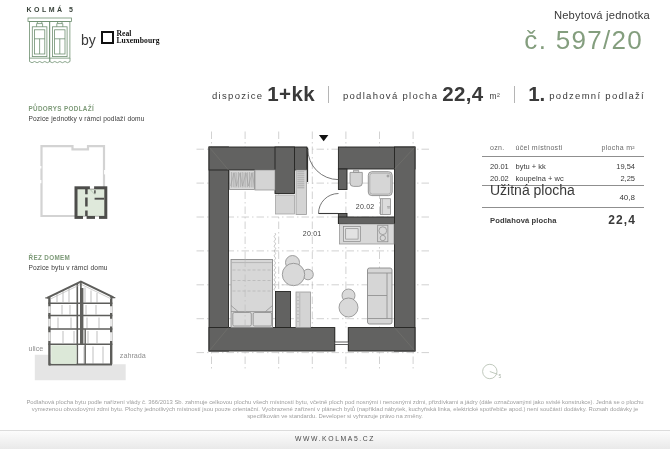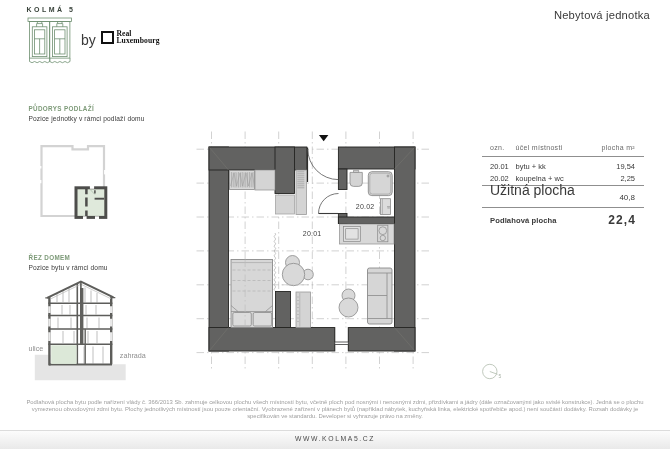--- a/index.html
+++ b/index.html
@@ -31,21 +31,29 @@
 </svg>
 
 <div class="abs" style="left:81px;top:32px;font-size:14px;color:#3a3a3a;">by</div>
 
 <div class="abs" style="left:101px;top:31px;width:8.5px;height:8.5px;border:2.2px solid #101010;"></div>
 
 <div class="abs" style="left:116.4px;top:31.3px;font-size:7.6px;line-height:6.2px;font-weight:bold;color:#101010;letter-spacing:0.1px;font-family:Liberation Serif, serif;">Real<br>Luxembourg</div>
 
 <div class="abs" style="right:20px;top:8.5px;width:300px;text-align:right;font-size:11.2px;color:#3a3a3a;letter-spacing:0.2px;">Nebytová jednotka</div>
 
-
+<div class="abs" style="right:27px;top:24.5px;width:300px;text-align:right;font-size:26px;color:#849e7e;letter-spacing:1.3px;">č. 597/20</div>
+
+<div class="abs" style="left:212px;top:80px;height:22px;white-space:nowrap;color:#3a3a3a;">
+  <span style="font-size:9.5px;letter-spacing:1.3px;">dispozice&nbsp;</span><span style="font-size:20.5px;font-weight:bold;letter-spacing:0.4px;position:relative;top:1.5px;">1+kk</span>
+  <span style="display:inline-block;width:1px;height:17px;background:#b5b5b5;margin:0 9px 0 9px;position:relative;top:4px;"></span>
+  <span style="font-size:9.5px;letter-spacing:1.3px;">podlahová plocha&nbsp;</span><span style="font-size:20.5px;font-weight:bold;letter-spacing:0.4px;position:relative;top:1.5px;">22,4</span><span style="font-size:8.5px;letter-spacing:0.5px;">&nbsp;&nbsp;m²</span>
+  <span style="display:inline-block;width:1px;height:17px;background:#b5b5b5;margin:0 9px 0 9px;position:relative;top:4px;"></span>
+  <span style="font-size:20.5px;font-weight:bold;position:relative;top:1.5px;">1.</span><span style="font-size:9.5px;letter-spacing:1.3px;">&nbsp;podzemní podlaží</span>
+</div>
 
 <div class="abs" style="left:28.5px;top:104.5px;font-size:6.3px;font-weight:bold;letter-spacing:0.35px;color:#7d9a78;">PŮDORYS PODLAŽÍ</div>
 <div class="abs" style="left:28.5px;top:114.5px;font-size:6.6px;letter-spacing:0.15px;color:#3a3a3a;">Pozice jednotky v rámci podlaží domu</div>
 
 <svg class="abs" style="left:0;top:0;" width="180" height="260" viewBox="0 0 180 260">
 
   <g fill="none" stroke="#d3d3d3" stroke-width="2.2">
     <path d="M41.5 146.2 H72.5 V149.3 H88 V146.2 H104 V216 H41.5 Z"></path>
     <path d="M40 166 v2.6 M40 180 v3.2" stroke="#fff" stroke-width="2.8"></path>
     <path d="M105.5 170 v4.4" stroke="#fff" stroke-width="2.8"></path>

